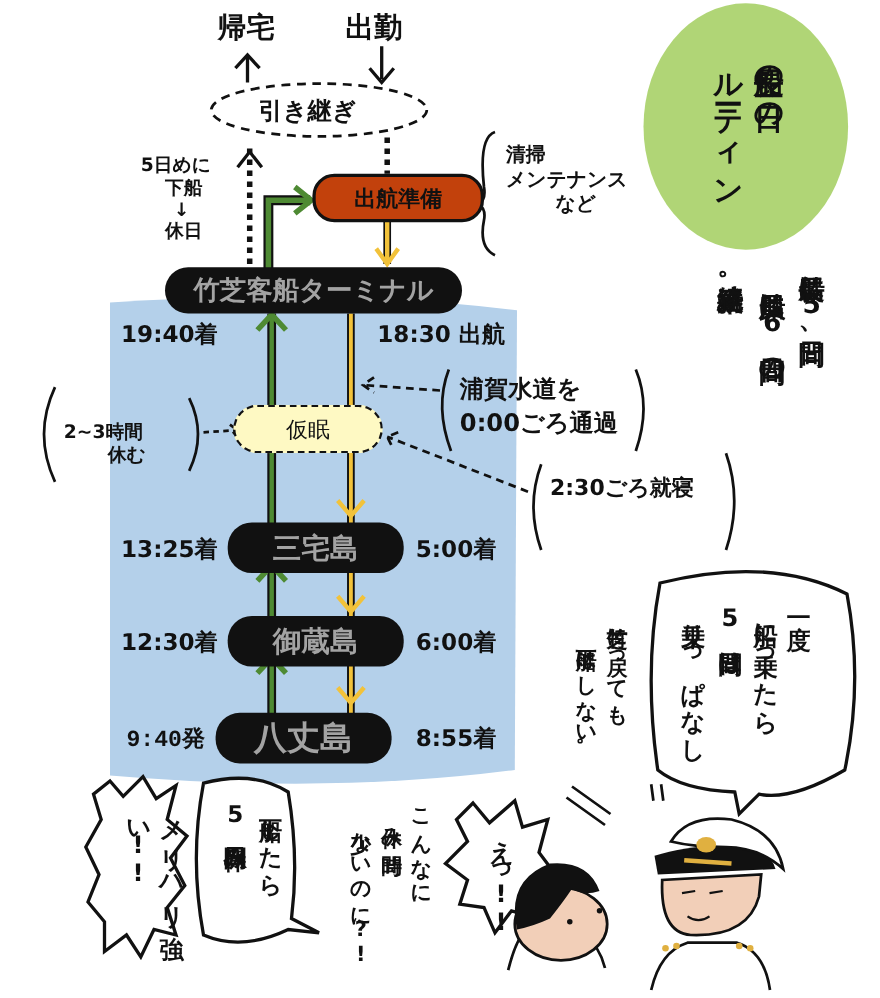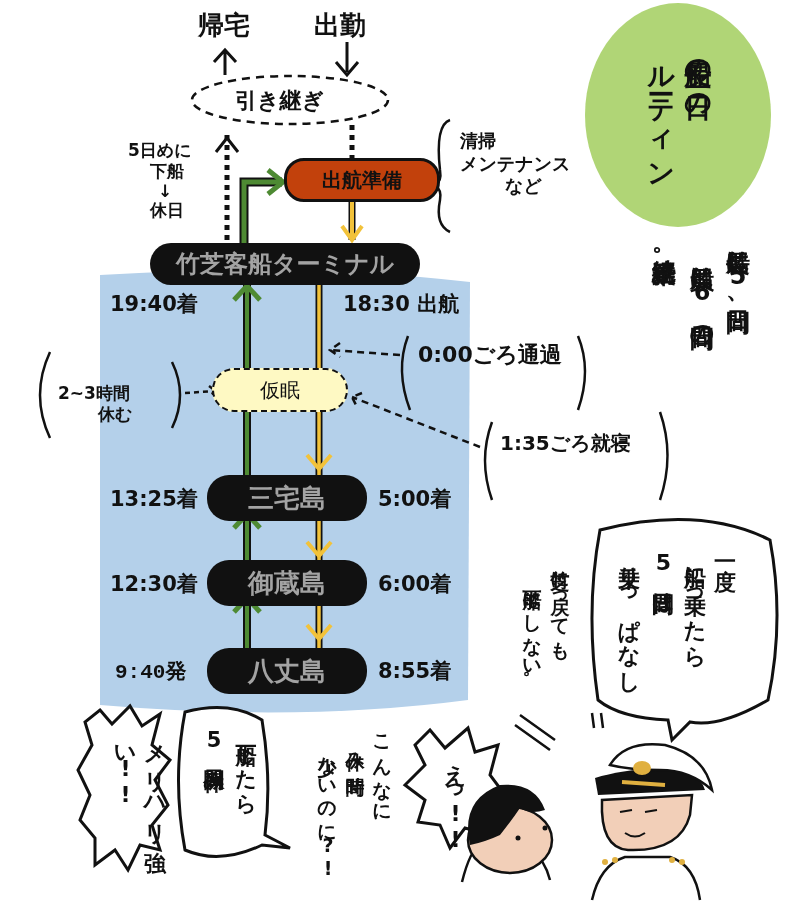--- a/index.html
+++ b/index.html
@@ -131,36 +131,37 @@
 <div class="time" style="left:343px;top:290px;">18:30 出航</div>
 
 <div class="pill" style="left:207px;top:475px;width:160px;height:46px;font-size:26px;">三宅島</div>
 <div class="time" style="left:110px;top:485px;">13:25着</div>
 <div class="time" style="left:378px;top:485px;">5:00着</div>
 
 <div class="pill" style="left:207px;top:560px;width:160px;height:46px;font-size:26px;">御蔵島</div>
 <div class="time" style="left:110px;top:570px;">12:30着</div>
 <div class="time" style="left:378px;top:570px;">6:00着</div>
 
-<div class="pill" style="left:207px;top:648px;width:160px;height:46px;font-size:26px;text-align:right;">八丈島</div>
+<div class="pill" style="left:196px;top:648px;width:160px;height:46px;font-size:30px;text-align:right;">八丈島</div>
 <div class="time" style="left:115px;top:657px;font-family:Liberation Mono, monospace;">9:40発</div>
 <div class="time" style="left:378px;top:657px;">8:55着</div>
 
 <div class="dashbox" style="left:212px;top:368px;width:132px;height:40px;">仮眠</div>
 <div class="note" style="left:58px;top:383px;">
   <div>2~3時間</div>
   <div style="padding-left:40px;">休む</div>
 </div>
 
 <div class="note" style="left:418px;top:340px;font-size:22px;line-height:1.4;">
+  <div>浦賀水道を</div>
   <div>0:00ごろ通過</div>
 </div>
 
 <div class="note" style="left:500px;top:428px;font-size:20px;line-height:1.5;">
-  <div>1:35ごろ就寝</div>
+  <div>2:30ごろ就寝</div>
 </div>
 
 <div class="abs vt" style="left:722px;top:232px;font-size:24px;font-weight:bold;">船長は5日間、</div>
 <div class="abs vt" style="left:686px;top:248px;font-size:24px;font-weight:bold;">船員は6日間の</div>
 <div class="abs vt" style="left:648px;top:240px;font-size:24px;font-weight:bold;">連続乗務。</div>
 
 <div class="abs vt" style="left:710px;top:550px;font-size:22px;font-weight:bold;">一度</div>
 <div class="abs vt" style="left:680px;top:550px;font-size:22px;font-weight:bold;">船に乗ったら</div>
 <div class="abs vt" style="left:648px;top:550px;font-size:22px;font-weight:bold;">5日間は</div>
 <div class="abs vt" style="left:614px;top:550px;font-size:22px;font-weight:bold;">乗りっぱなし</div>

